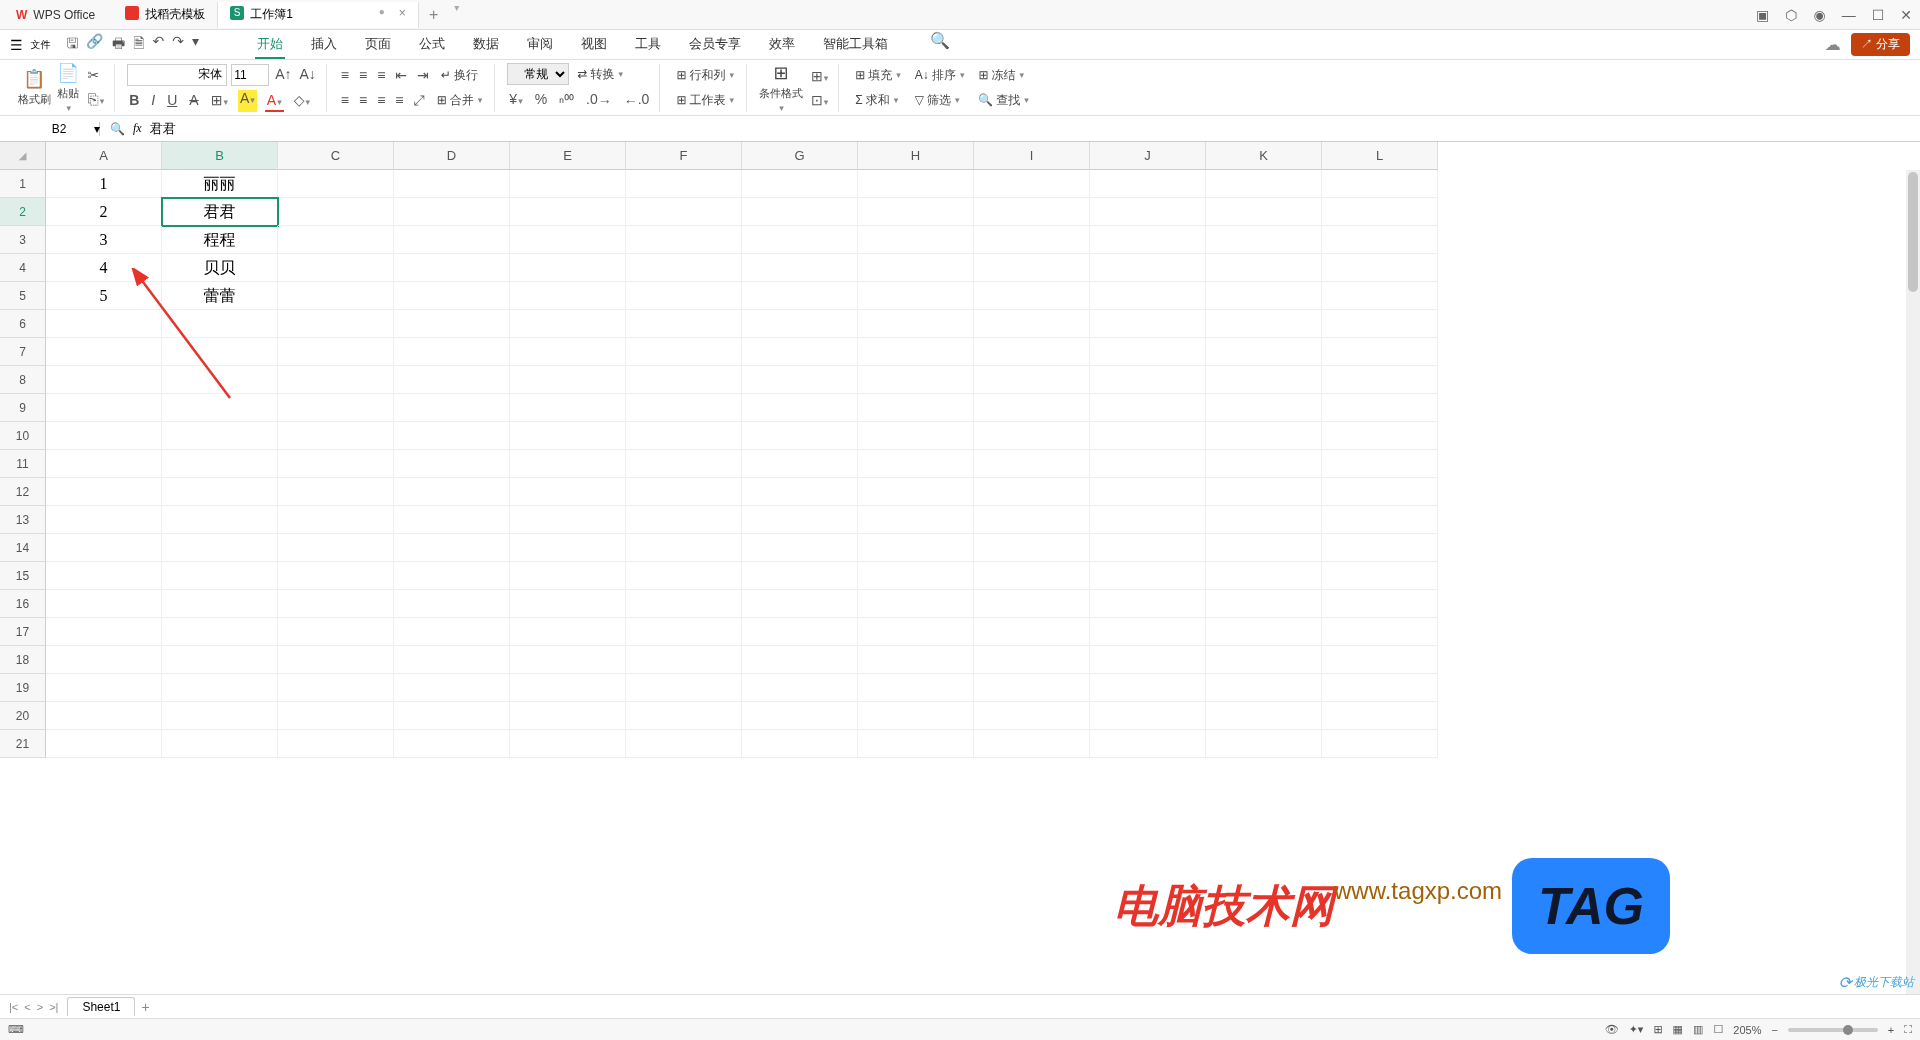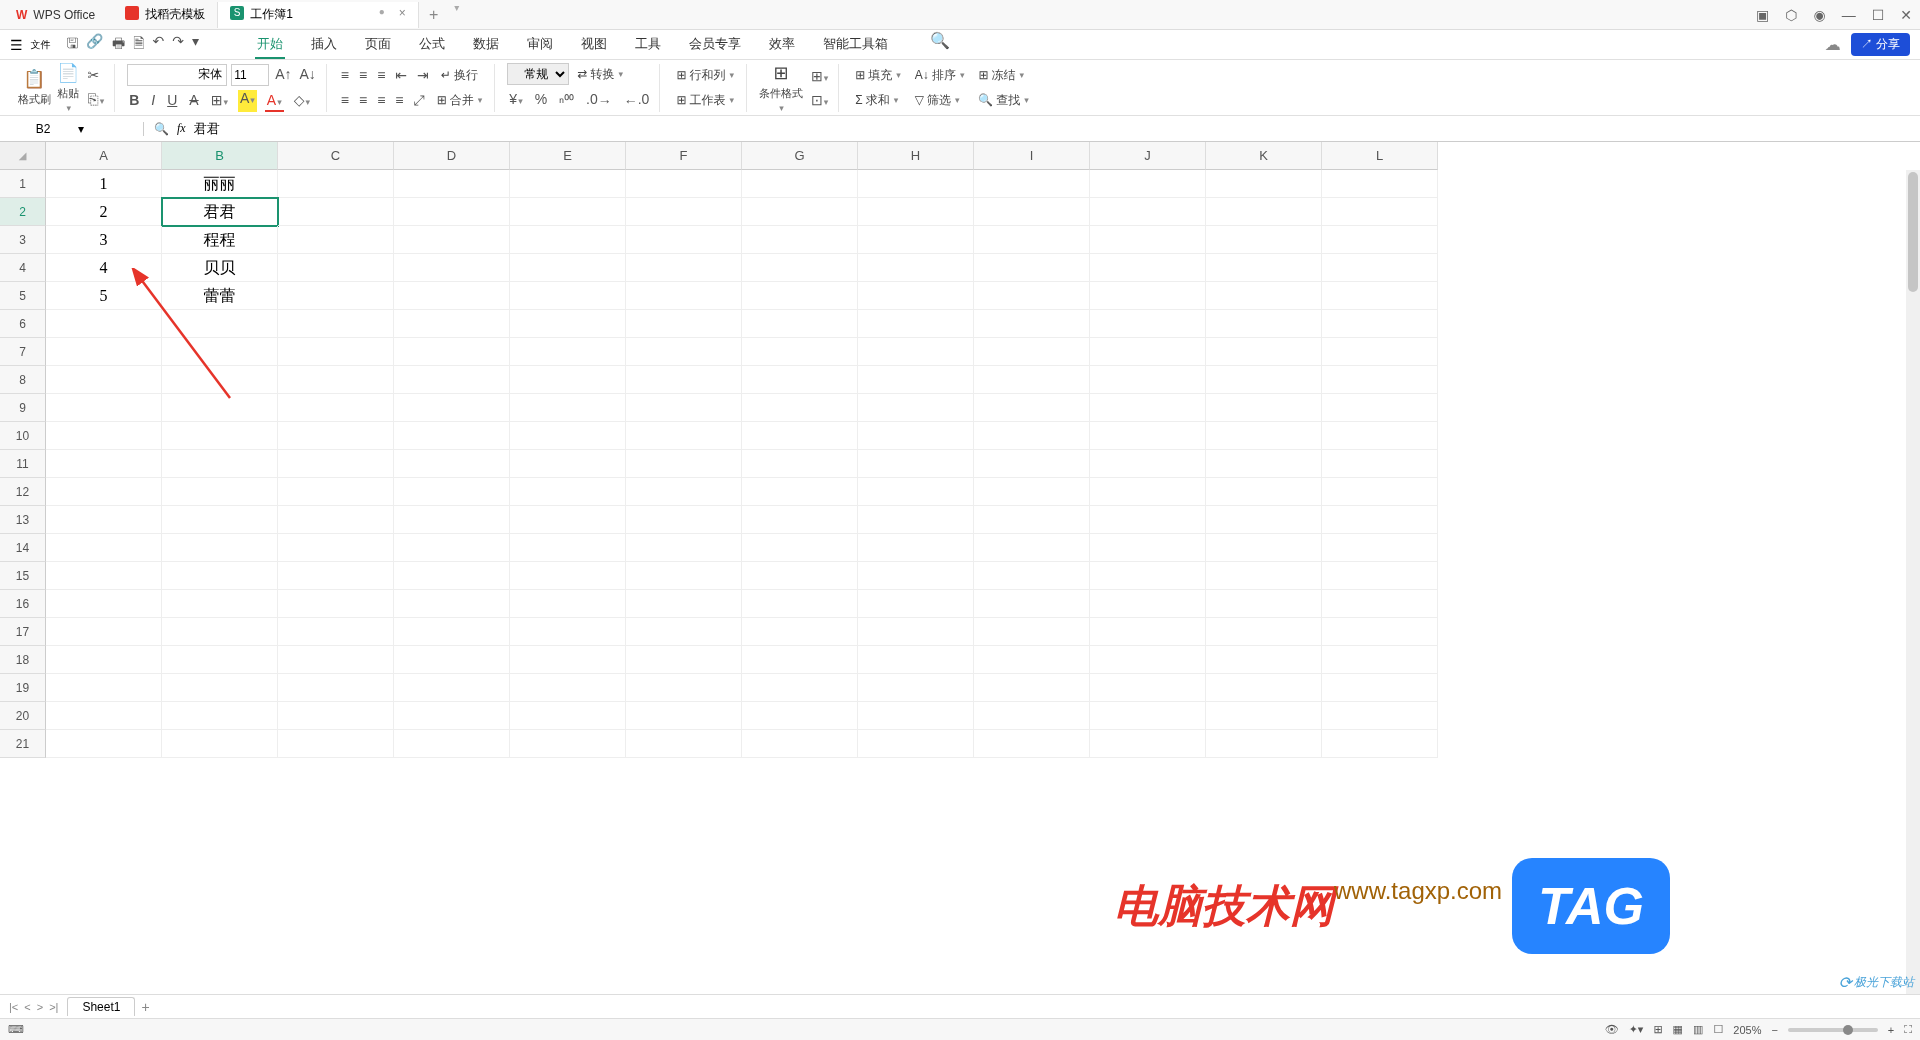--- a/index.html
+++ b/index.html
@@ -20,38 +20,38 @@
 .menubar { height: 30px; background: #fff; display: flex; align-items: center; padding: 0 10px; border-bottom: 1px solid #e0e0e0; }
 .menubar .menu-left { display: flex; align-items: center; gap: 8px; }
 .menubar .hamburger { font-size: 14px; cursor: pointer; }
 .menubar .file-menu { font-size: 10px; cursor: pointer; }
 .menubar .qa-icons { display: flex; gap: 8px; margin-left: 8px; }
 .menubar .qa-icons span { font-size: 14px; color: #555; cursor: pointer; }
 .menubar .menu-tabs { display: flex; margin-left: 20px; gap: 24px; }
 .menubar .menu-tab { font-size: 13px; cursor: pointer; color: #333; padding: 4px 2px; }
 .menubar .menu-tab.active { color: #1a936f; border-bottom: 2px solid #1a936f; margin-left: 36px; }
 .menubar .menu-right { margin-left: auto; display: flex; align-items: center; gap: 10px; }
-.menubar .share-btn { background: #1d4ed8; color: #fff; padding: 3px 10px; border-radius: 4px; font-size: 12px; cursor: pointer; }
+.menubar .share-btn { background: #c2410c; color: #fff; padding: 3px 10px; border-radius: 4px; font-size: 12px; cursor: pointer; }
 
 
 .ribbon { height: 56px; background: #fff; display: flex; align-items: center; padding: 4px 10px; border-bottom: 1px solid #e0e0e0; gap: 4px; }
 .ribbon .group { display: flex; align-items: center; gap: 6px; padding: 0 8px; border-right: 1px solid #e5e5e5; height: 48px; }
 .ribbon .group:last-child { border-right: none; }
 .ribbon .vbtn { display: flex; flex-direction: column; align-items: center; gap: 2px; cursor: pointer; font-size: 11px; color: #444; }
 .ribbon .vbtn .ic { font-size: 18px; }
 .ribbon .hbtn { display: flex; align-items: center; gap: 3px; cursor: pointer; font-size: 12px; color: #444; padding: 2px 4px; }
 .ribbon .col2 { display: flex; flex-direction: column; gap: 4px; }
 .ribbon .font-select { width: 100px; height: 22px; font-size: 12px; border: 1px solid #ccc; padding: 0 4px; text-align: right; }
 .ribbon .size-select { width: 38px; height: 22px; font-size: 12px; border: 1px solid #ccc; padding: 0 2px; }
 .ribbon .small-ic { font-size: 14px; color: #555; cursor: pointer; padding: 2px; }
 .ribbon .dd { font-size: 9px; color: #888; margin-left: 1px; }
 
 
 .formulabar { height: 26px; background: #fff; display: flex; align-items: center; border-bottom: 1px solid #ccc; }
-.formulabar .namebox { width: 144px; border-right: 1px solid #ccc; display: flex; align-items: center; padding: 0 8px; font-size: 12px; }
+.formulabar .namebox { width: 100px; border-right: 1px solid #ccc; display: flex; align-items: center; padding: 0 24px; font-size: 12px; }
 .formulabar .namebox input { border: none; width: 70px; text-align: center; font-size: 12px; outline: none; }
 .formulabar .fx-area { display: flex; align-items: center; gap: 8px; padding: 0 10px; font-size: 12px; }
 .formulabar .fx-area .fx { font-style: italic; font-family: serif; }
 .formulabar .formula-input { border: none; font-size: 13px; outline: none; width: 800px; }
 
 
 .grid-container { position: relative; background: #fff; height: calc(1040px - 30px - 30px - 56px - 26px - 24px - 22px); overflow: hidden; }
 .grid { display: grid; grid-template-columns: 46px repeat(12, 116px); grid-auto-rows: 28px; }
 .corner { background: #f0f0f0; border-right: 1px solid #ccc; border-bottom: 1px solid #ccc; display:flex;align-items:center;justify-content:center;color:#aaa;font-size:10px;}
 .colhdr { background: #f7f7f7; border-right: 1px solid #ddd; border-bottom: 1px solid #ccc; text-align: center; font-size: 13px; line-height: 28px; color: #555; cursor: pointer; }
@@ -61,21 +61,21 @@
 .cell { border-right: 1px solid #eee; border-bottom: 1px solid #eee; text-align: center; font-size: 16px; line-height: 28px; cursor: cell; font-family: SimSun, serif; }
 .cell.active { outline: 2px solid #1a936f; outline-offset: -1px; }
 .vscroll { position: absolute; right: 0; top: 28px; bottom: 0; width: 14px; background: #f0f0f0; }
 .vscroll .thumb { background: #c5c5c5; width: 10px; margin: 2px; height: 120px; border-radius: 5px; }
 
 
 .watermark { position: absolute; right: 250px; bottom: 40px; display: flex; align-items: center; gap: 10px; pointer-events: none; }
 .watermark .wm-text { display: flex; flex-direction: row; align-items: flex-start; }
 .watermark .wm1 { font-size: 44px; font-weight: bold; color: #e6342a; font-style: italic; }
 .watermark .wm2 { font-size: 24px; color: #a16207; }
-.watermark .wm-tag { background: #2684ff; color: #ffffff; font-size: 52px; font-weight: bold; padding: 18px 26px; border-radius: 20px; font-style: italic;}
+.watermark .wm-tag { background: #2684ff; color: #0f172a; font-size: 52px; font-weight: bold; padding: 18px 26px; border-radius: 20px; font-style: italic;}
 .jiguang { position: absolute; right: 6px; bottom: 2px; font-size: 12px; color: #4aa3d9; font-style: italic; display:flex;align-items:center;gap:2px;}
 
 
 .arrow-svg { position: absolute; top: 126px; left: 130px; pointer-events: none; }
 
 
 .sheetbar { height: 24px; background: #fff; border-top: 1px solid #ddd; display: flex; align-items: center; padding: 0 6px; font-size: 12px; }
 .sheetbar .nav-btn { color: #888; padding: 0 3px; cursor: pointer; font-size: 11px; }
 .sheetbar .sheet-tab { padding: 2px 14px; border: 1px solid #ccc; border-bottom: none; background: #fff; margin-left: 6px; cursor: pointer; border-radius: 3px 3px 0 0; }
 .sheetbar .add-sheet { margin-left: 6px; color: #888; cursor: pointer; font-size: 14px; }

